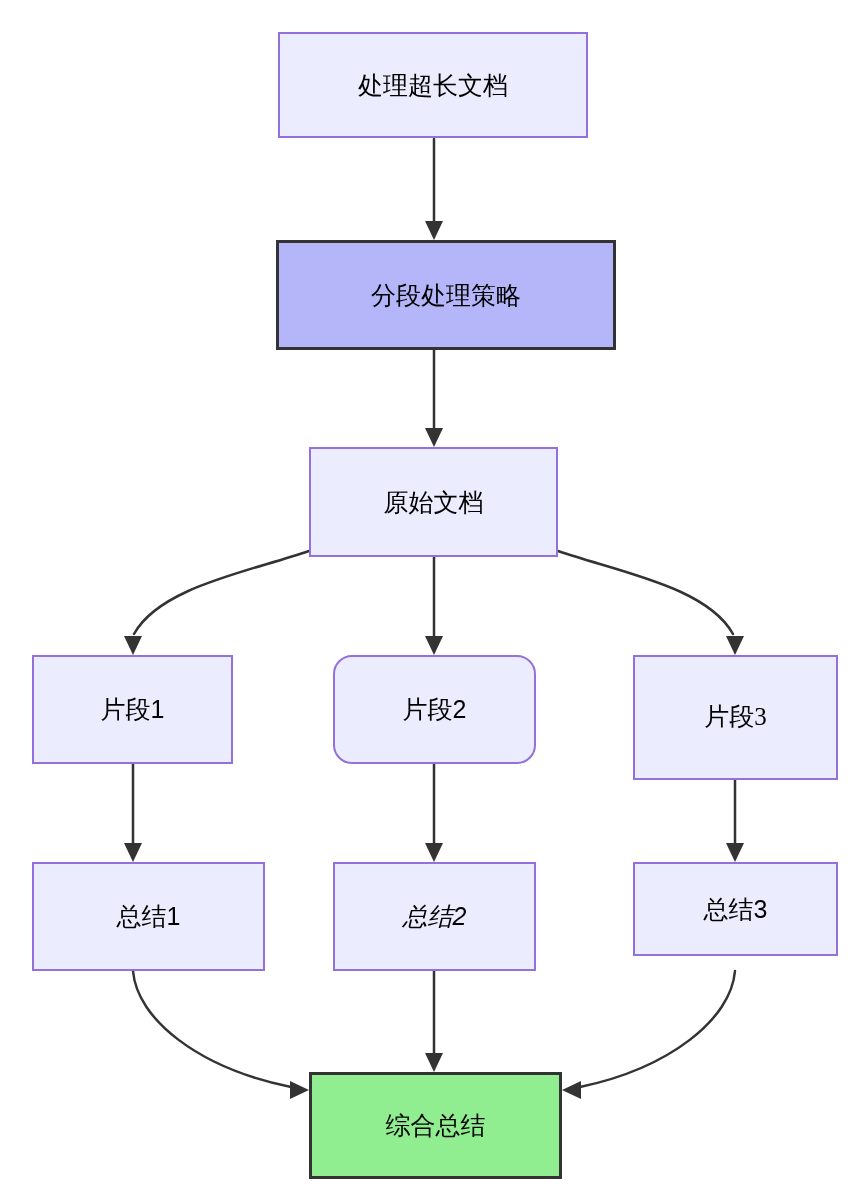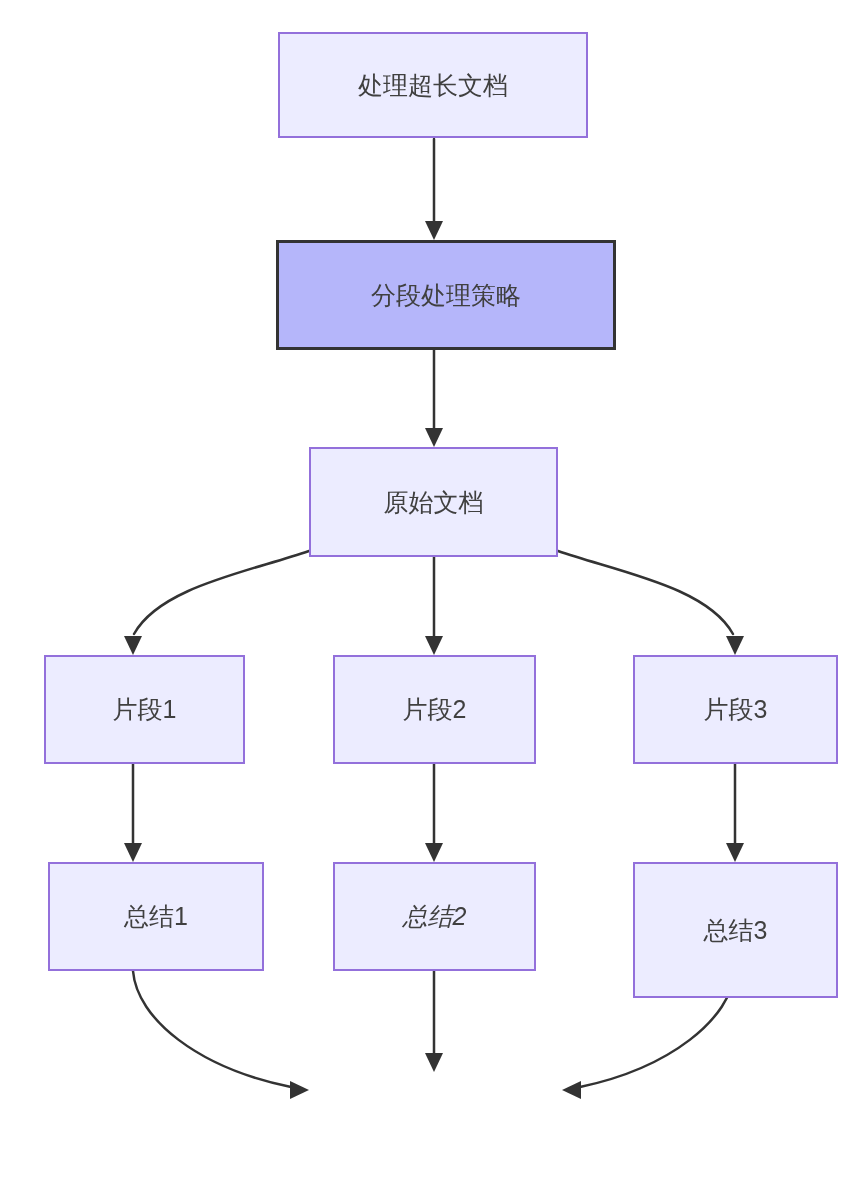--- a/index.html
+++ b/index.html
@@ -34,21 +34,21 @@
   .node {
     position: absolute;
     box-sizing: border-box;
     display: flex;
     align-items: center;
     justify-content: center;
     background: #ECECFF;
     border: 2px solid #9370DB;
   }
   .node .node-label {
-    color: #404040;
+    color: #000000;
     font-size: 25px;
     line-height: 1.3;
     white-space: nowrap;
     text-align: center;
   }
   .node.highlight {
     background: #B5B6FA;
     border: 3px solid #333333;
   }
   .node.result {
@@ -113,38 +113,41 @@
   </div>
 
   <div class="node highlight" style="left:276px; top:240px; width:340px; height:110px;">
     <span class="node-label">分段处理策略</span>
   </div>
 
   <div class="node default" style="left:309px; top:447px; width:249px; height:110px;justify-content:center;">
     <span class="node-label">原始文档</span>
   </div>
 
-  <div class="node default" style="left:44px; top:655px; width:201px; height:109px;">
+  <div class="node default" style="left:32px; top:655px; width:201px; height:109px;">
     <span class="node-label">片段1</span>
   </div>
 
-  <div class="node default" style="left:333px; top:655px; width:203px; height:109px;">
+  <div class="node default" style="left:333px; top:655px; width:203px; height:109px;border-radius:19px;">
     <span class="node-label">片段2</span>
   </div>
 
-  <div class="node default" style="left:633px; top:655px; width:205px; height:109px;">
+  <div class="node default" style="left:633px; top:655px; width:205px; height:125px;font-family:Liberation Serif, serif;">
     <span class="node-label">片段3</span>
   </div>
 
-  <div class="node default" style="left:48px; top:862px; width:216px; height:109px;">
+  <div class="node default" style="left:32px; top:862px; width:233px; height:109px;">
     <span class="node-label">总结1</span>
   </div>
 
   <div class="node default" style="left:333px; top:862px; width:203px; height:109px;font-style:italic;">
     <span class="node-label">总结2</span>
   </div>
 
-  <div class="node default" style="left:633px; top:862px; width:205px; height:136px;">
+  <div class="node default" style="left:633px; top:862px; width:205px; height:94px;">
     <span class="node-label">总结3</span>
   </div>
 
+  <div class="node result" style="left:309px; top:1072px; width:253px; height:107px;">
+    <span class="node-label">综合总结</span>
+  </div>
 
 </div>
 
 </body></html>

